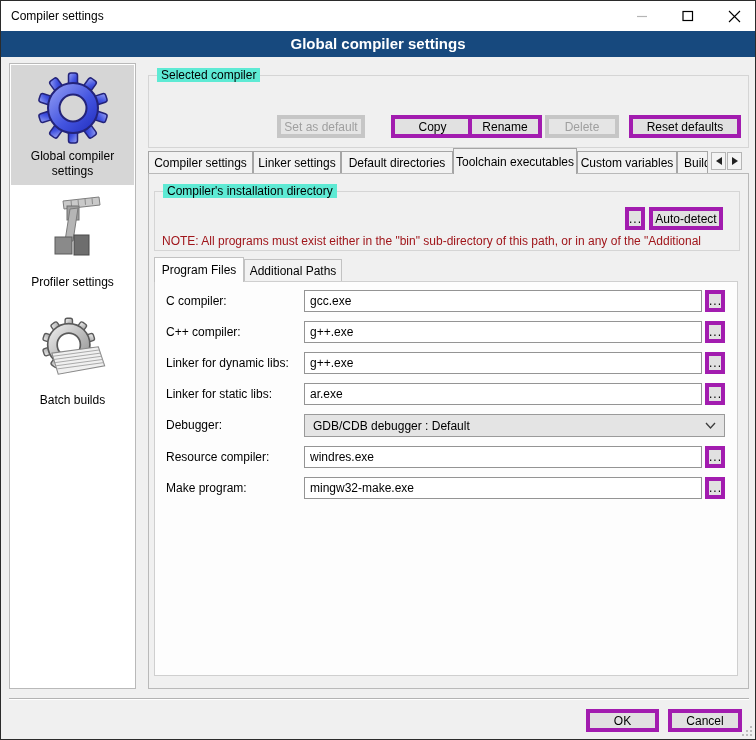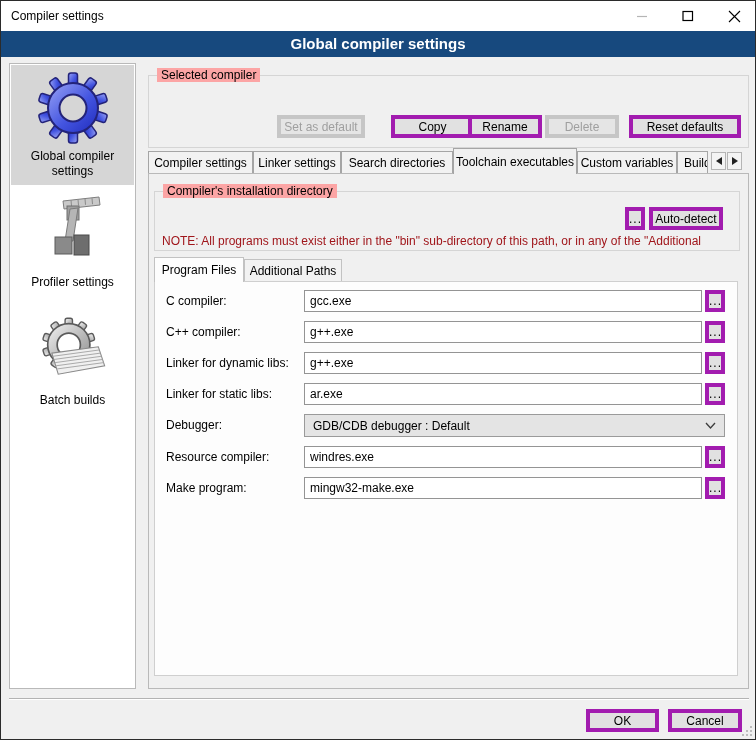--- a/index.html
+++ b/index.html
@@ -23,21 +23,21 @@
   
   .sidebar { position:absolute; left:8px; top:62px; width:127px; height:626px;
              background:#fff; border:1px solid #b9b9b9; }
   .side-item { position:absolute; left:1px; width:123px; height:120px; cursor:default; }
   .side-item.selected { background:#d6d6d6; }
   .side-icon { position:absolute; left:50%; transform:translateX(-50%); }
   .side-label { position:absolute; left:0; width:100%; text-align:center; line-height:15px; }
 
   
   .group { position:absolute; border:1px solid #d5d5d5; }
-  .group-label { position:absolute; top:-8px; left:8px; background:#fca5a5; padding:0 4px; }
+  .group-label { position:absolute; top:-8px; left:8px; background:#5eead4; padding:0 4px; }
 
   
   .btn { position:absolute; height:23px; background:#e1e1e1; border:4px solid #a21caf;
          font-family:inherit; font-size:12px; color:#000; text-align:center; }
   .btn.disabled { color:#9f9f9f; border-color:#c6c6c6; background:#e5e5e5; }
   .dots { width:20px; letter-spacing:1px; }
 
   
   .combo { position:absolute; height:23px; background:#ececec; border:1px solid #9a9a9a;
            display:flex; align-items:center; padding:0 8px; }
@@ -186,21 +186,21 @@
     <span class="group-label">Selected compiler</span>
   </div>
   <button class="btn disabled" style="left:276px; top:114px; width:88px;" disabled="">Set as default</button>
   <button class="btn" style="left:390px; top:114px; width:83px;">Copy</button>
   <button class="btn" style="left:467px; top:114px; width:74px;">Rename</button>
   <button class="btn disabled" style="left:544px; top:114px; width:74px;" disabled="">Delete</button>
   <button class="btn" style="left:628px; top:114px; width:112px;">Reset defaults</button>
 
   <div class="tab" style="left:147px; width:105px;">Compiler settings</div>
   <div class="tab" style="left:252px; width:88px;">Linker settings</div>
-  <div class="tab" style="left:340px; width:112px;">Search directories</div>
+  <div class="tab" style="left:340px; width:112px;">Default directories</div>
   <div class="tab active" style="left:452px; width:124px;">Toolchain executables</div>
   <div class="tab" style="left:576px; width:100px;">Custom variables</div>
   <div class="tab" style="left:676px; width:31px; justify-content:flex-start; padding-left:6px;">Build options</div>
   <button class="tab-arrow" style="left:710px;">
       <span class="tri-l"></span>
     </button>
   <button class="tab-arrow" style="left:726px;">
       <span class="tri-r"></span>
     </button>
 

